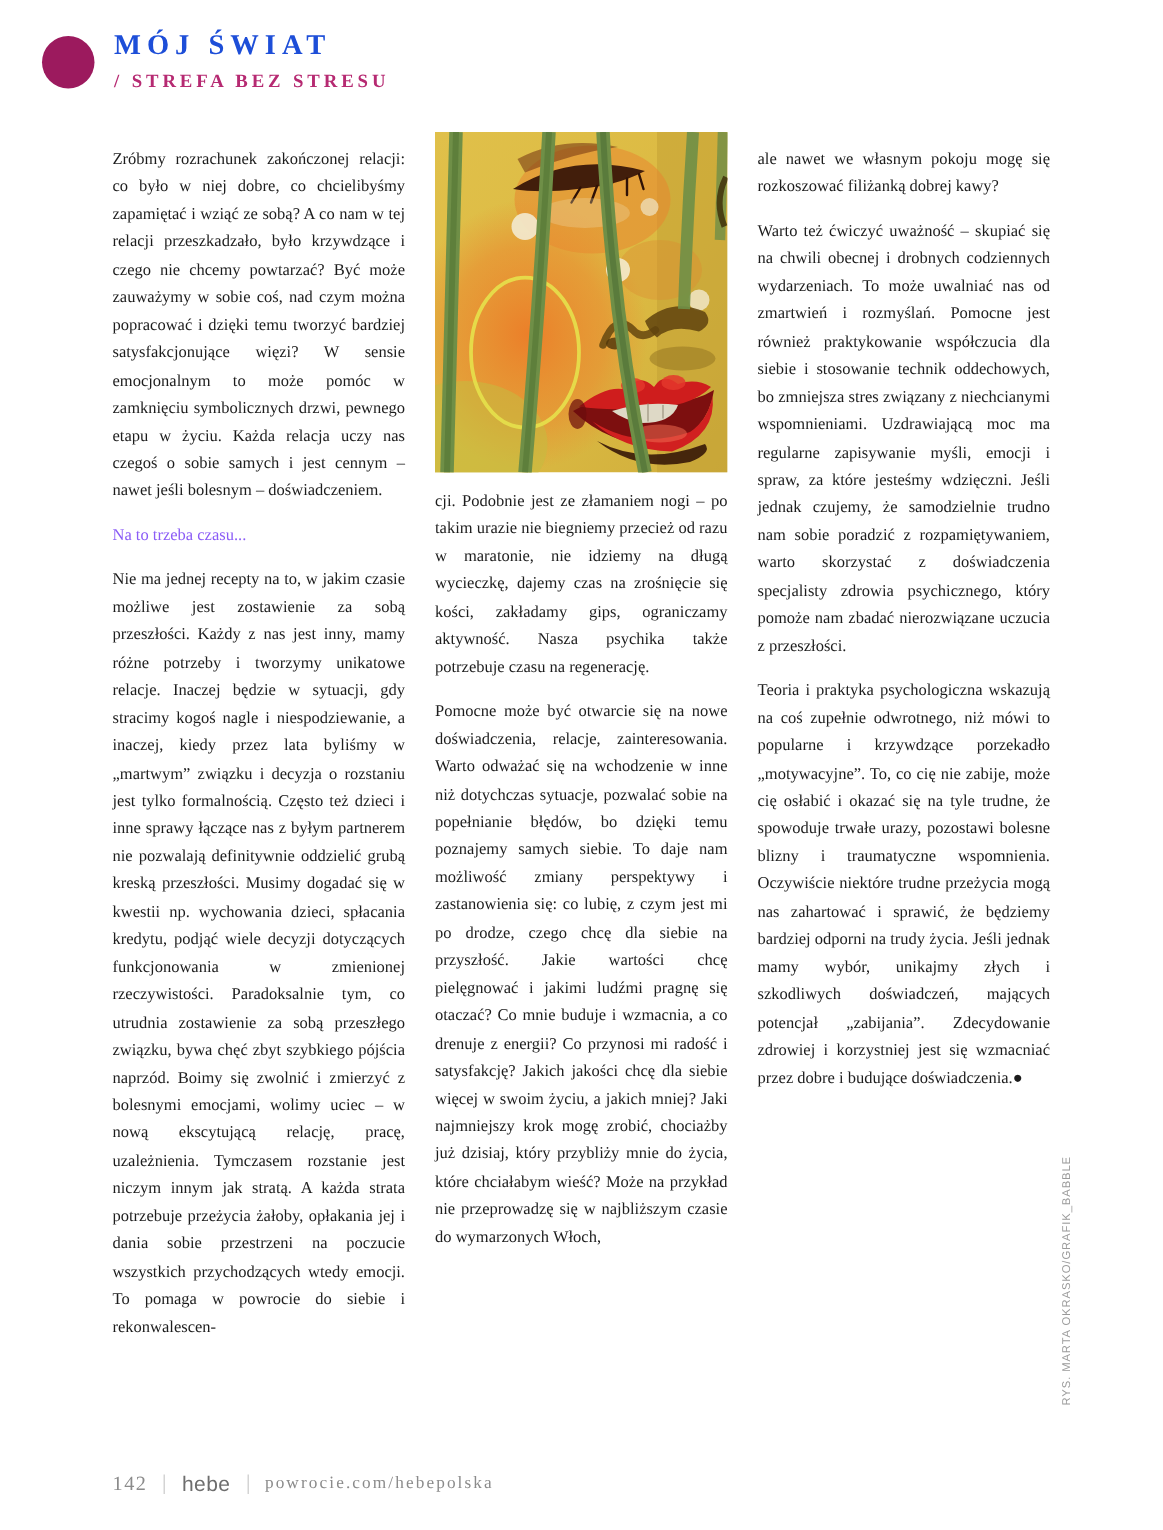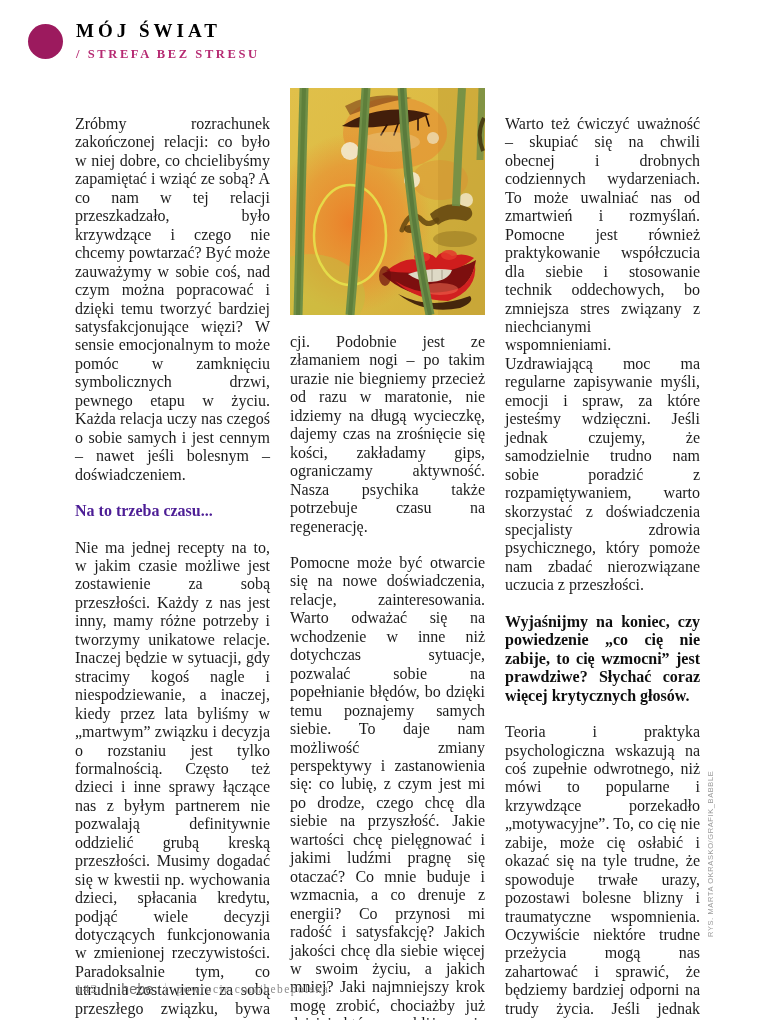--- a/index.html
+++ b/index.html
@@ -15,49 +15,49 @@
 
   
   .brand-dot{
     position:absolute;left:28px;top:24px;
     width:35px;height:35px;border-radius:50%;
     background:#9c1a5e;
   }
   .brand-title{
     position:absolute;left:76px;top:20px;
     font-size:19px;font-weight:bold;letter-spacing:4px;
-    color:#000000;
+    color:#1d4ed8;
   }
   .brand-sub{
     position:absolute;left:76px;top:47px;
     font-size:12.5px;font-weight:bold;letter-spacing:2.6px;
     color:#b62a72;
   }
 
   
   .columns{
     position:absolute;left:75px;top:97px;width:615px;
     display:flex;gap:20px;
   }
   .col{width:195px;flex:none;}
   .col p{
-    margin:18px 0 11px 0;
-    font-size:16px;line-height:18.45px;
+    margin:0 0 11px 0;
+    font-size:11px;line-height:18.45px;
     text-align:justify;
     hyphens:auto;
   }
   .col p:last-child{margin-bottom:0;}
   .subhead{
     font-weight:bold;color:#0e0e0e;
     font-size:13.6px;line-height:22.5px;
     margin:15px 0 2px 0;
     text-align:left;
   }
   .subhead-inline{
-    font-weight:bold;color:#4c1d95;
+    font-weight:normal;color:#8b5cf6;
     font-size:13.6px;line-height:19px;
     margin:15px 0 1px 0;
     text-align:left;
   }
 
   
   .illustration{
     width:195px;height:227px;
     margin:-9px 0 10px 0;
     display:block;
@@ -173,22 +173,22 @@
           <path d="M192,0 L190,72" stroke="#6f8f47" stroke-width="7" opacity=".8"></path>
         </g>
 
         <path d="M194,30 Q186,46 193,63" fill="none" stroke="#3c2a08" stroke-width="4" opacity=".8"></path>
       </svg>
       <p>cji. Podobnie jest ze złamaniem nogi – po takim urazie nie biegniemy przecież od razu w maratonie, nie idziemy na długą wycieczkę, dajemy czas na zrośnięcie się kości, zakładamy gips, ograniczamy aktywność. Nasza psychika także potrzebuje czasu na regenerację.</p>
       <p>Pomocne może być otwarcie się na nowe doświadczenia, relacje, zainteresowania. Warto odważać się na wchodzenie w inne niż dotychczas sytuacje, pozwalać sobie na popełnianie błędów, bo dzięki temu poznajemy samych siebie. To daje nam możliwość zmiany perspektywy i zastanowienia się: co lubię, z czym jest mi po drodze, czego chcę dla siebie na przyszłość. Jakie wartości chcę pielęgnować i jakimi ludźmi pragnę się otaczać? Co mnie buduje i wzmacnia, a co drenuje z energii? Co przynosi mi radość i satysfakcję? Jakich jakości chcę dla siebie więcej w swoim życiu, a jakich mniej? Jaki najmniejszy krok mogę zrobić, chociażby już dzisiaj, który przybliży mnie do życia, które chciałabym wieść? Może na przykład nie przeprowadzę się w najbliższym czasie do wymarzonych Włoch,</p>
     </div>
 
     <div class="col">
+      <p>ale nawet we własnym pokoju mogę się rozkoszować filiżanką dobrej kawy?</p>
       <p>Warto też ćwiczyć uważność – skupiać się na chwili obecnej i drobnych codziennych wydarzeniach. To może uwalniać nas od zmartwień i rozmyślań. Pomocne jest również praktykowanie współczucia dla siebie i stosowanie technik oddechowych, bo zmniejsza stres związany z niechcianymi wspomnieniami. Uzdrawiającą moc ma regularne zapisywanie myśli, emocji i spraw, za które jesteśmy wdzięczni. Jeśli jednak czujemy, że samodzielnie trudno nam sobie poradzić z rozpamiętywaniem, warto skorzystać z doświadczenia specjalisty zdrowia psychicznego, który pomoże nam zbadać nierozwiązane uczucia z przeszłości.</p>
-      <p class="subhead">Wyjaśnijmy na koniec, czy powiedzenie „co cię nie zabije, to cię wzmocni” jest prawdziwe? Słychać coraz więcej krytycznych głosów.</p>
       <p>Teoria i praktyka psychologiczna wskazują na coś zupełnie odwrotnego, niż mówi to popularne i krzywdzące porzekadło „motywacyjne”. To, co cię nie zabije, może cię osłabić i okazać się na tyle trudne, że spowoduje trwałe urazy, pozostawi bolesne blizny i traumatyczne wspomnienia. Oczywiście niektóre trudne przeżycia mogą nas zahartować i sprawić, że będziemy bardziej odporni na trudy życia. Jeśli jednak mamy wybór, unikajmy złych i szkodliwych doświadczeń, mających potencjał „zabijania”. Zdecydowanie zdrowiej i korzystniej jest się wzmacniać przez dobre i budujące doświadczenia.●</p>
     </div>
 
   </div>
 
   <div class="credit">RYS. MARTA OKRASKO/GRAFIK_BABBLE</div>
 
   <div class="footer">
     <span class="pageno">142</span>
     <span class="divider"></span>

